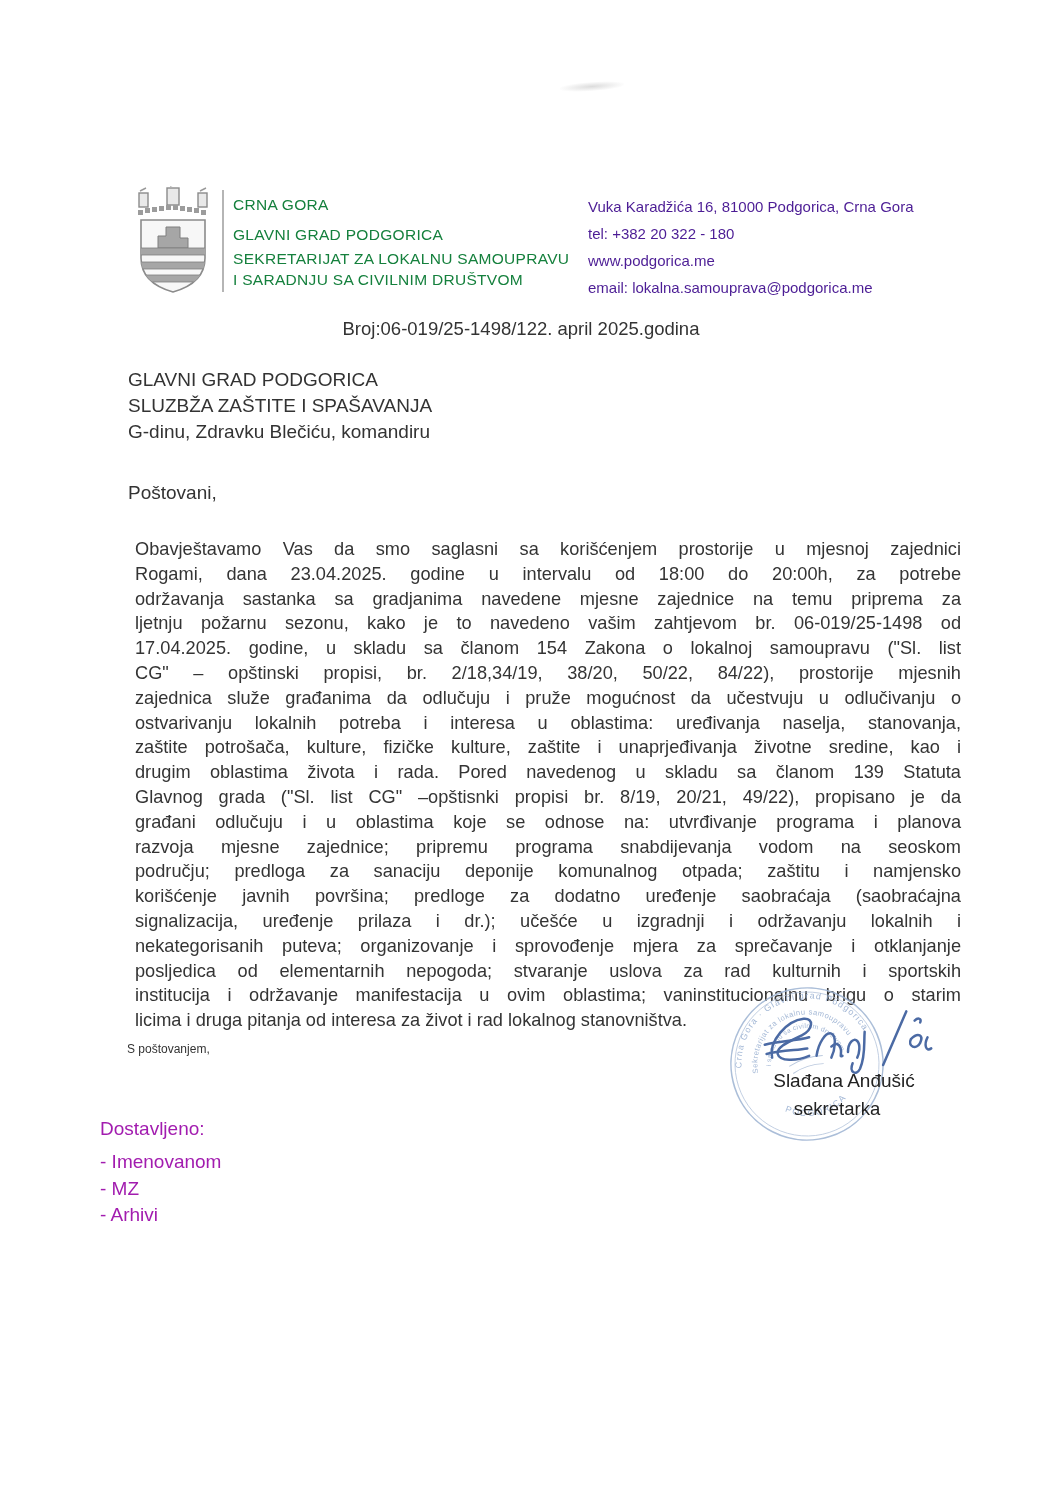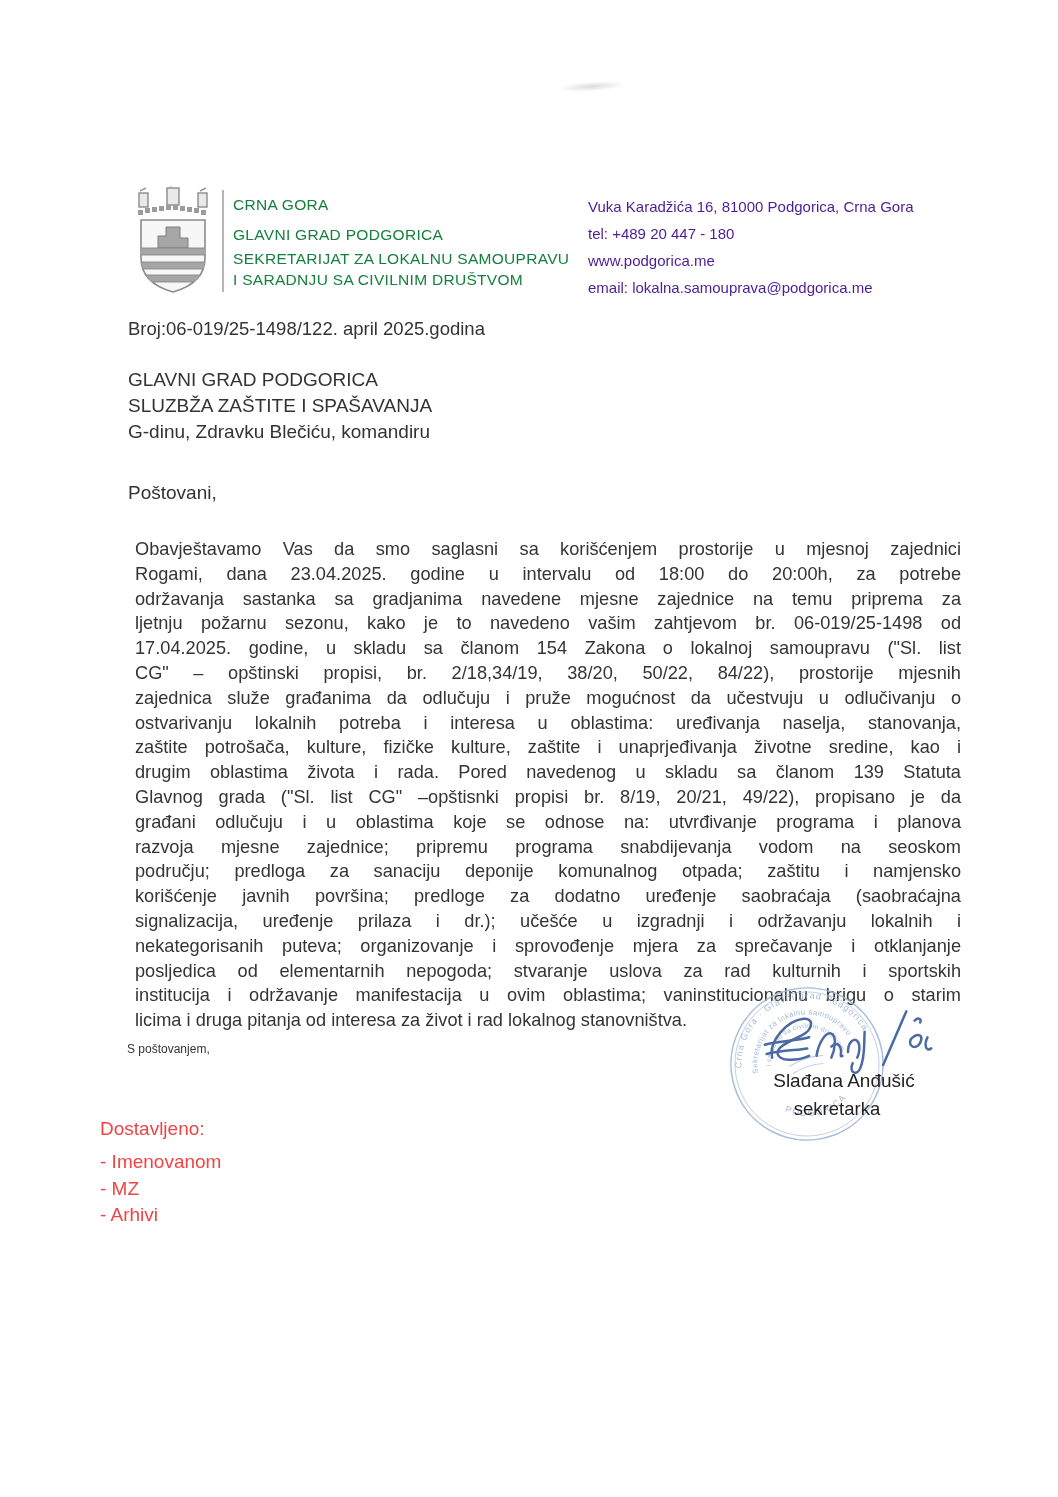--- a/index.html
+++ b/index.html
@@ -27,21 +27,21 @@
   .org-line-1 { margin-bottom: 10px; }
   .org-line-2 { margin-bottom: 4px; }
   .org-line-3 { margin-bottom: 1px; }
   .contact-block {
     position: absolute; left: 588px; top: 193px; width: 370px;
     font-size: 15px; line-height: 27px; color: #4c1d95;
   }
   
   .ref-row {
     position: absolute; left: 128px; top: 318px; width: 786px;
-    display: flex; justify-content: flex-start;
+    display: flex; justify-content: center;
     font-size: 18.5px; color: #333333;
   }
   
   .recipient {
     position: absolute; left: 128px; top: 367px; width: 500px;
     font-size: 19px; line-height: 26px; color: #333333;
   }
   
   .salutation { position: absolute; left: 128px; top: 482px; font-size: 19px; color: #333333; }
   .body-text {
@@ -58,21 +58,21 @@
     position: absolute; left: 762px; top: 1070px; width: 164px;
     font-size: 19px; color: #222222; text-align: center;
   }
   .sig-title {
     position: absolute; left: 762px; top: 1098px; width: 150px;
     font-size: 18.5px; color: #222222; text-align: center;
   }
   
   .distribution {
     position: absolute; left: 100px; top: 1118px; width: 260px;
-    font-size: 19px; color: #ef4444;
+    font-size: 19px; color: #a21caf;
   }
   .dist-label { margin-bottom: 9px; }
   .dist-item { line-height: 26.5px; }
   
   .scan-smudge {
     position: absolute; left: 560px; top: 82px; width: 64px; height: 9px;
     background: radial-gradient(ellipse at center, #dcdcdc 0%, rgba(255,255,255,0) 75%);
     transform: rotate(-4deg);
   }
 </style>
@@ -127,21 +127,21 @@
 
   <div class="org-block">
     <div class="org-line-1">CRNA GORA</div>
     <div class="org-line-2">GLAVNI GRAD PODGORICA</div>
     <div class="org-line-3">SEKRETARIJAT ZA LOKALNU SAMOUPRAVU</div>
     <div>I SARADNJU SA CIVILNIM DRUŠTVOM</div>
   </div>
 
   <div class="contact-block">
     <div>Vuka Karadžića 16, 81000 Podgorica, Crna Gora</div>
-    <div>tel: +489 20 447 - 180</div>
+    <div>tel: +382 20 322 - 180</div>
     <div>www.podgorica.me</div>
     <div>email: lokalna.samouprava@podgorica.me</div>
   </div>
 
   <div class="ref-row">
     <span>Broj:06-019/25-1498/1</span>
     <span>22. april 2025.godina</span>
   </div>
 
   <div class="recipient">

